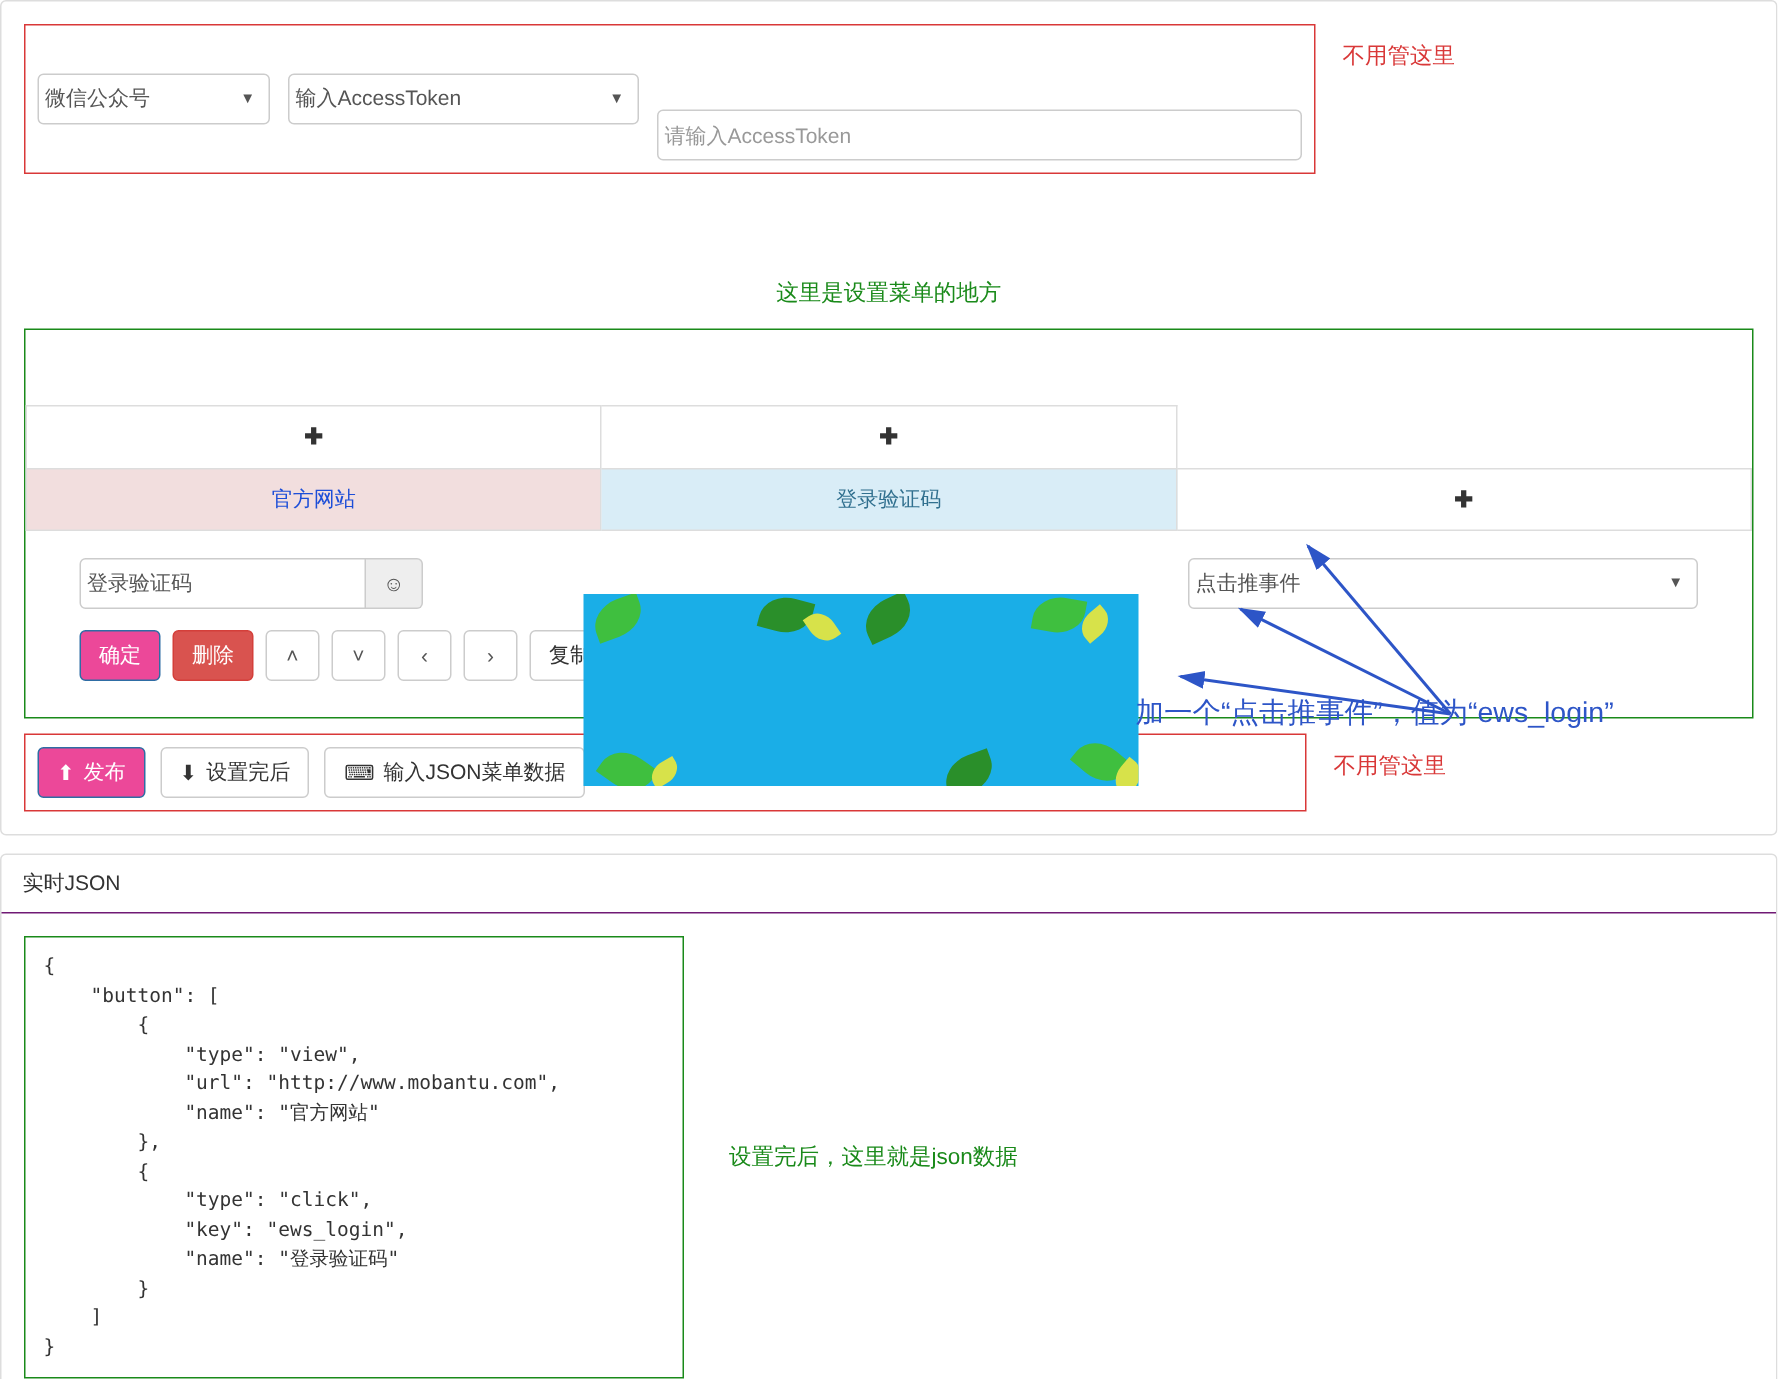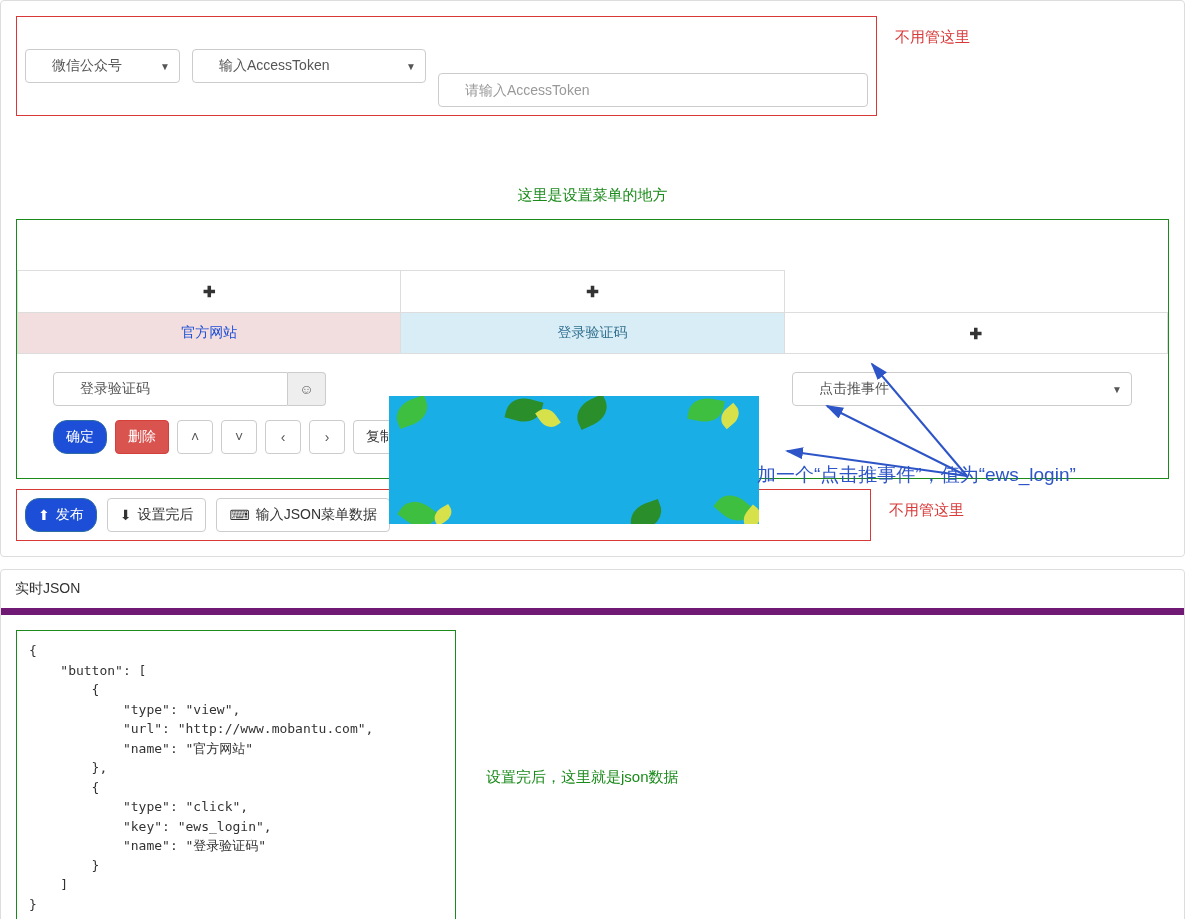--- a/index.html
+++ b/index.html
@@ -31,21 +31,21 @@
     gap: 12px;
     align-items: center;
     flex: 0 0 auto;
   }
   .note-red { color: #d93838; font-size: 15px; padding-top: 12px; font-family: Liberation Mono, monospace; }
   .note-green { color: #1a8a1a; font-size: 15px; text-align:center; }
   .note-blue { color: #2d55c7; font-size: 19px; }
 
   .form-control, .select-control {
     height: 34px;
-    padding: 6px 26px;
+    padding: 6px 4px;
     font-size: 14px;
     line-height: 1.4;
     border: 1px solid #ccc;
     border-radius: 4px;
     background: #fff;
     color: #555;
   }
   .form-control::placeholder { color: #999; }
   .select-control {
     appearance: none;
@@ -106,21 +106,21 @@
     color:#555;
   }
 
   .btn {
     display:inline-flex; align-items:center; justify-content:center;
     height: 34px; padding: 0 12px;
     font-size: 14px; border-radius:4px; cursor:pointer;
     border:1px solid transparent; background:#fff;
     gap:6px;
   }
-  .btn-primary { background:#1d4ed8; border-color:#2e6da4; color:#fff;border-radius:14px; }
+  .btn-primary { background:#ec4899; border-color:#2e6da4; color:#fff; }
   .btn-danger  { background:#d9534f; border-color:#d43f3a; color:#fff; }
   .btn-default { background:#fff; border-color:#ccc; color:#333; }
   .btn-icon { width:36px; padding:0; }
   .btn-row { display:flex; gap:8px; }
 
   
   .chev { font-size: 14px; color:#555; line-height:1; }
 
   
   .leaf-overlay {
@@ -140,21 +140,21 @@
   
   .publish-bar {
     border: 1px solid #d93838;
     padding: 8px;
     display:flex; gap:10px;
   }
 
   
   .json-head {
     padding: 10px 14px;
-    border-bottom: 7px solid #701a75;
+    border-bottom: 1px solid #701a75;
     color:#333;
   }
   .json-row { display:flex; align-items:center; gap:30px; }
   .json-pre {
     border: 1px solid #1a8a1a;
     padding: 10px 12px;
     font-family: Menlo, Consolas, monospace;
     font-size: 13px;
     line-height: 1.5;
     color:#333;

